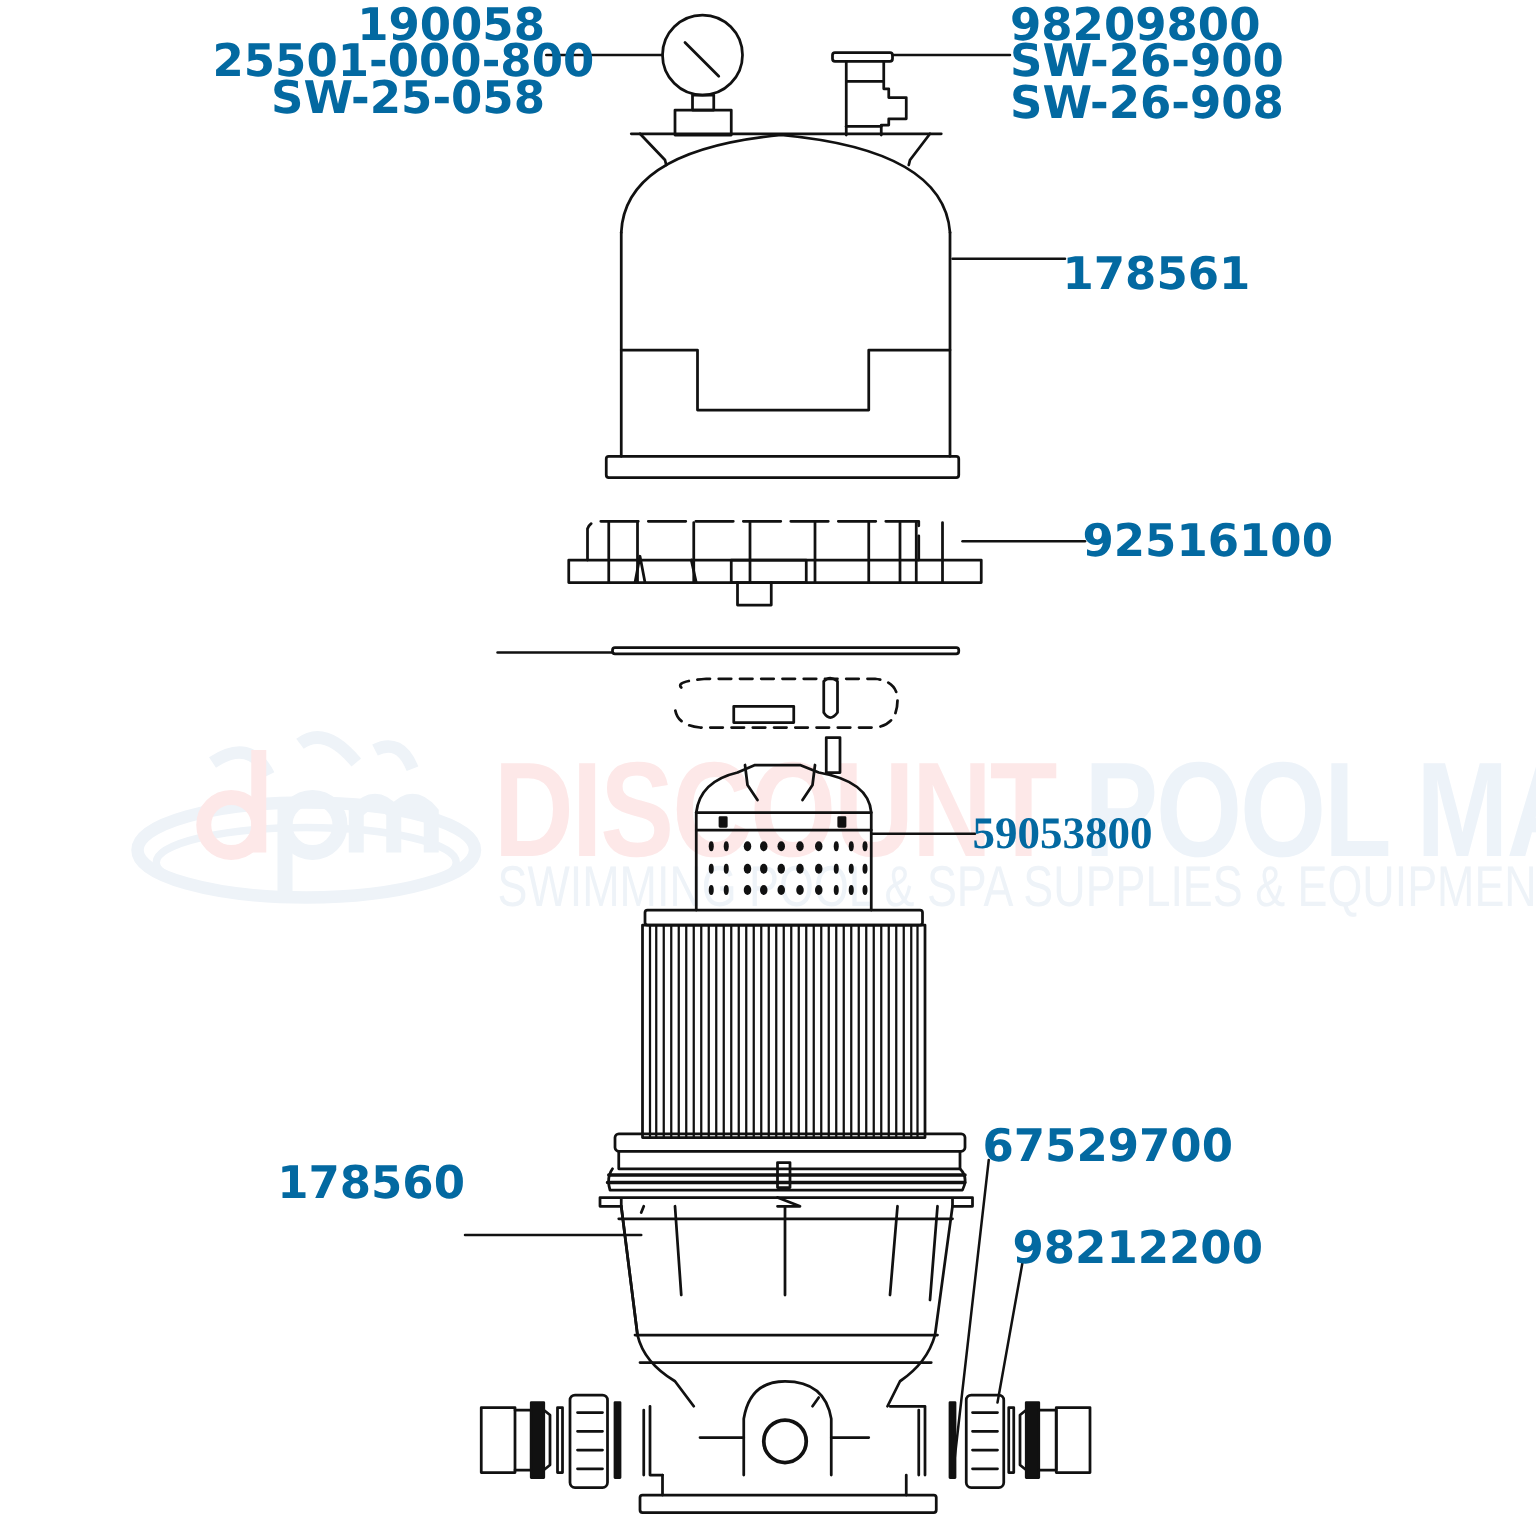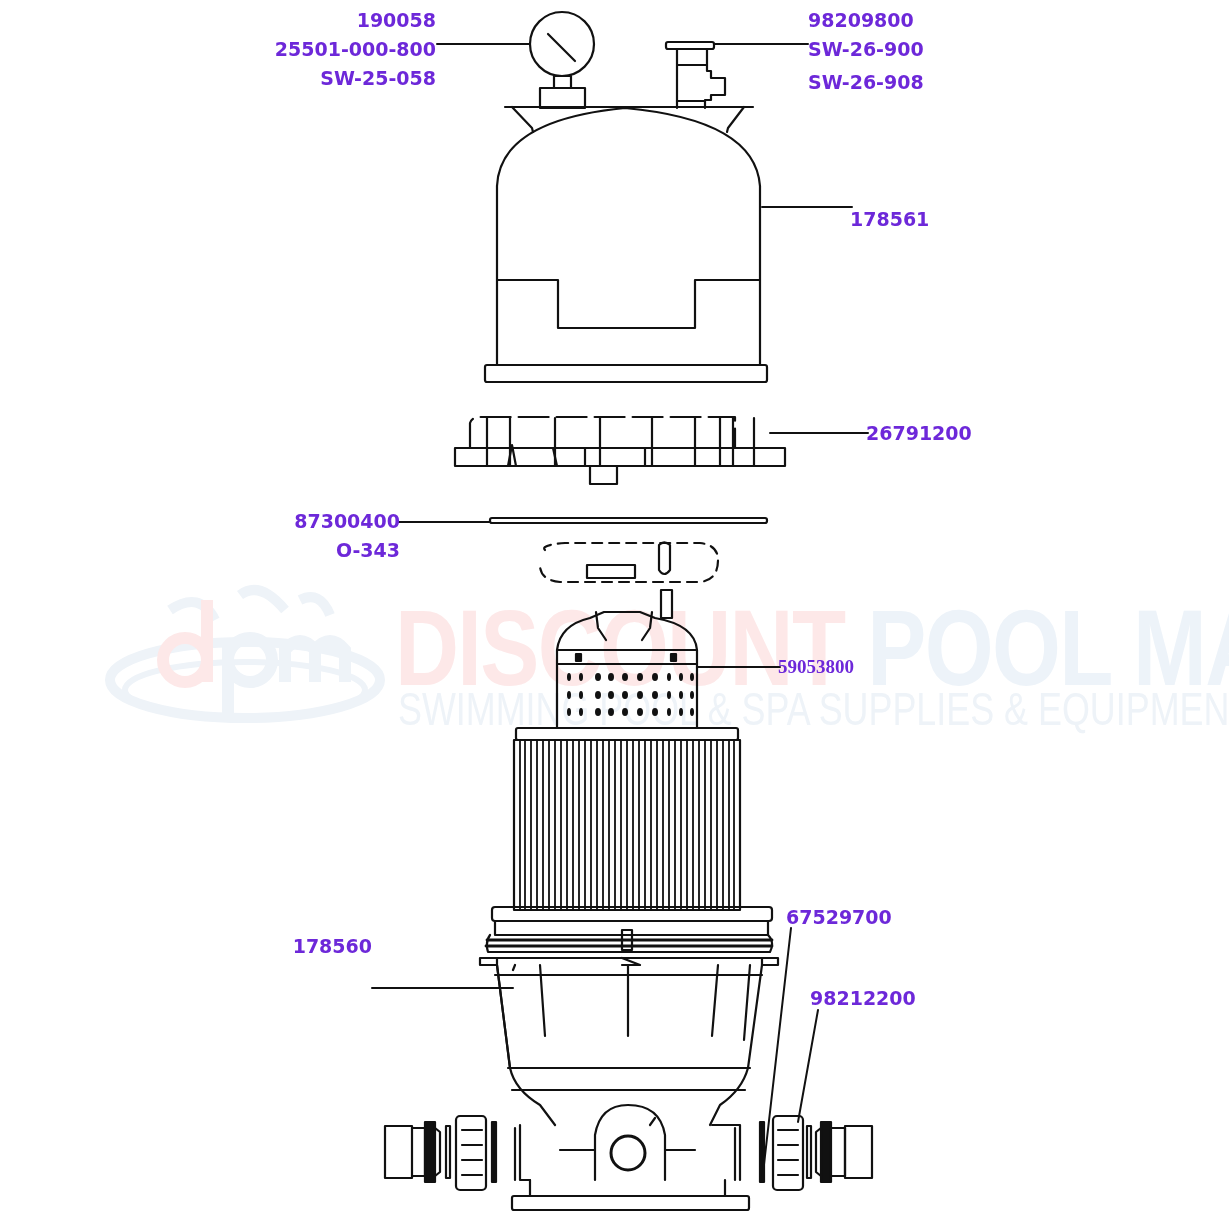--- a/index.html
+++ b/index.html
@@ -4,21 +4,21 @@
   <style>
     html, body { margin: 0; padding: 0; background: #ffffff; }
     body { width: 1229px; height: 1229px; position: relative; overflow: hidden; font-family: "DejaVu Sans", "Liberation Sans", sans-serif; }
     .stage { position: absolute; left: 0; top: 0; width: 1229px; height: 1229px; }
     svg.drawing { position: absolute; left: 0; top: 0; }
     .wm-text { position: absolute; font-family: "Liberation Sans", sans-serif; white-space: nowrap; }
     .wm-title { left: 395px; top: 585px; font-size: 108px; font-weight: bold; letter-spacing: -2px; transform: scaleX(0.82); transform-origin: left top; }
     .wm-title .red { color: #fde8e8; }
     .wm-title .blue { color: #edf3f9; }
     .wm-sub { left: 398px; top: 682px; font-size: 46px; color: #eef3f8; transform: scaleX(0.78); transform-origin: left top; letter-spacing: 0px; }
-    .label { position: absolute; font-family: "DejaVu Sans", sans-serif; font-weight: bold; font-size: 19px; color: #6d28d9; line-height: 29px; white-space: nowrap; }
+    .label { position: absolute; font-family: "DejaVu Sans", sans-serif; font-weight: bold; font-size: 36px; color: #0369a1; line-height: 29px; white-space: nowrap; }
     .label.right { text-align: right; }
     .label .line { display: block; }
   </style>
 </head>
 <body>
 
 <div class="stage">
 
   <div>
     <svg class="drawing" width="1229" height="1229">
@@ -211,27 +211,23 @@
     <span class="line">98209800</span>
     <span class="line">SW-26-900</span>
     <span class="line" style="margin-top:4px;">SW-26-908</span>
   </div>
 
   <div class="label" style="left:850px; top:193px;margin-top:12px;">
     <span class="line">178561</span>
   </div>
 
   <div class="label" style="left:866px; top:419px;">
-    <span class="line">26791200</span>
-  </div>
-
-  <div class="label right" style="left:200px; top:507px; width:200px;">
-    <span class="line">87300400</span>
-    <span class="line">O-343</span>
-  </div>
+    <span class="line">92516100</span>
+  </div>
+
 
   <div class="label" style="left:778px; top:652px;font-family:Liberation Serif, serif;">
     <span class="line">59053800</span>
   </div>
 
   <div class="label" style="left:786px; top:903px;">
     <span class="line">67529700</span>
   </div>
 
   <div class="label right" style="left:200px; top:932px; width:172px;">

